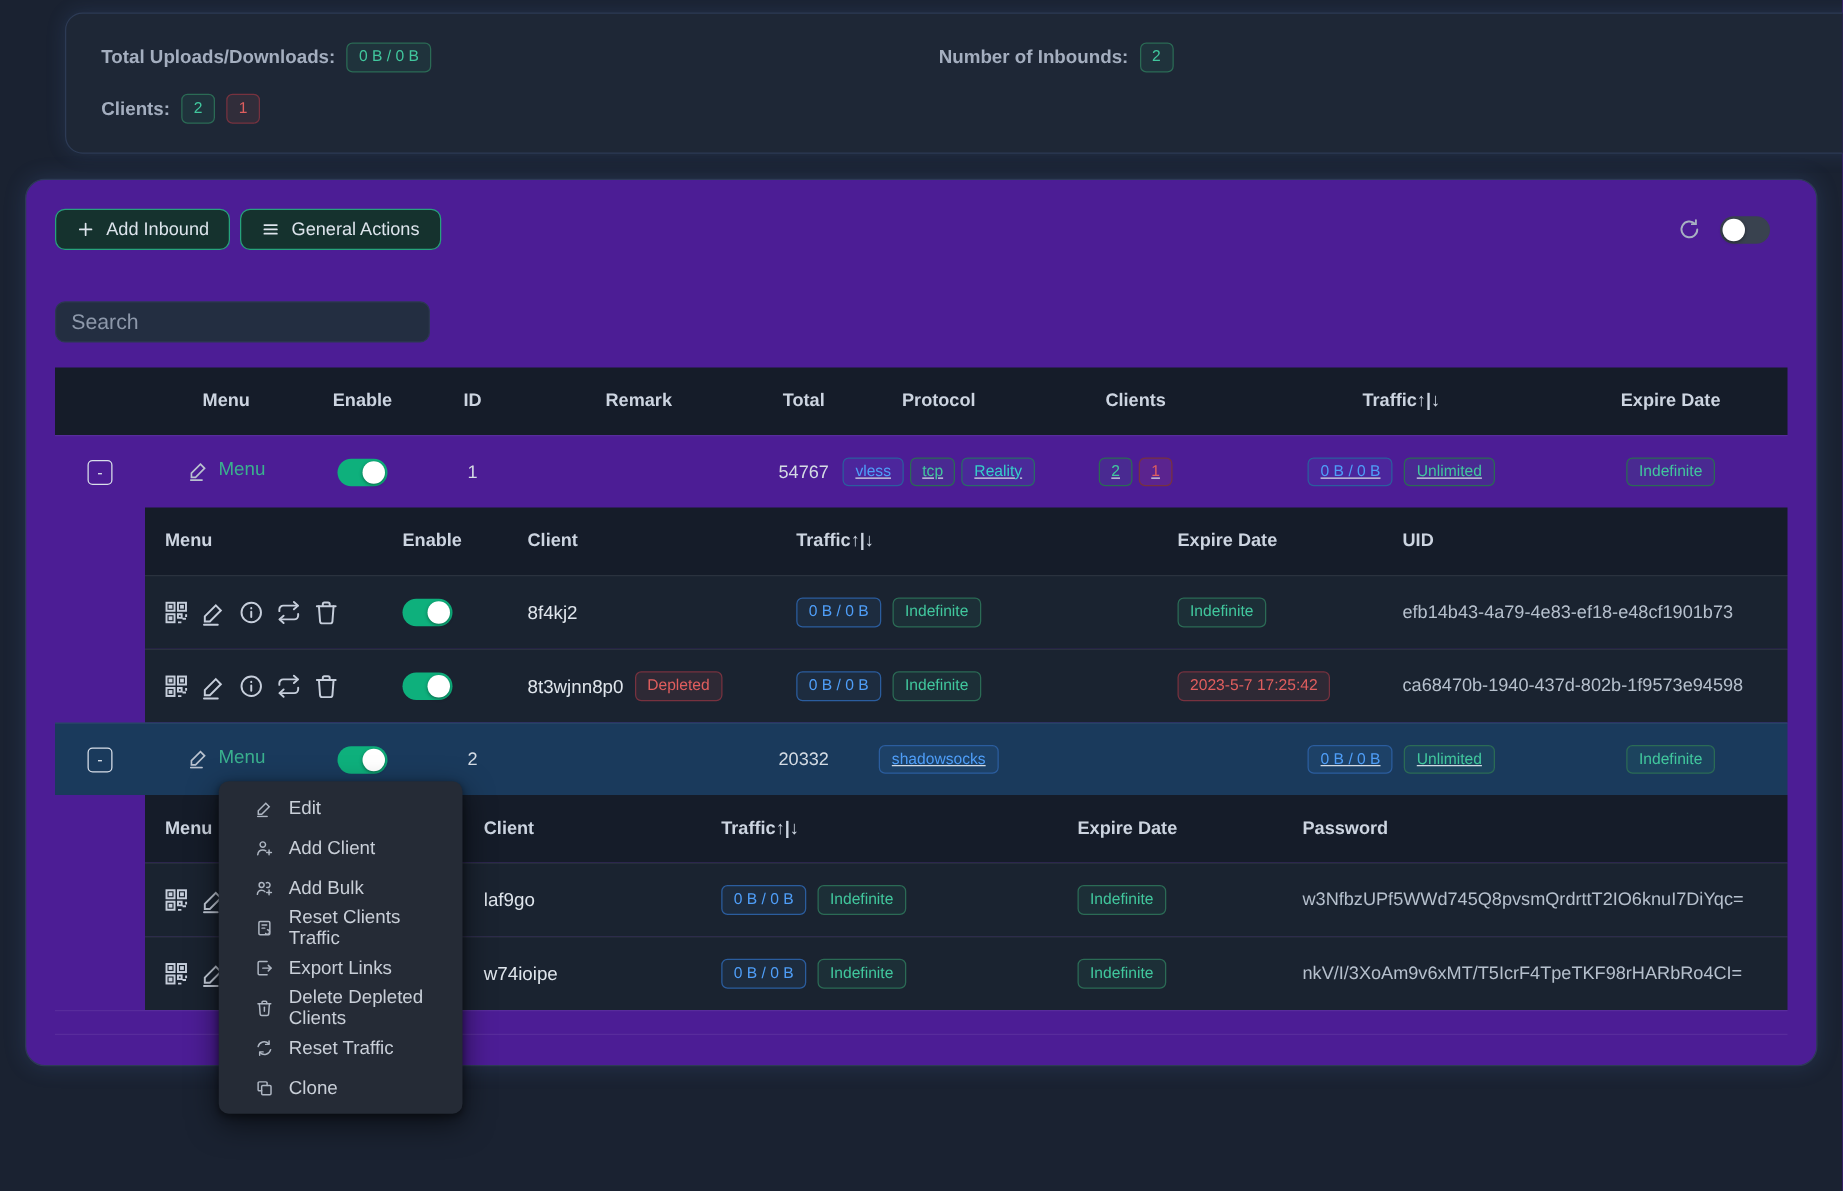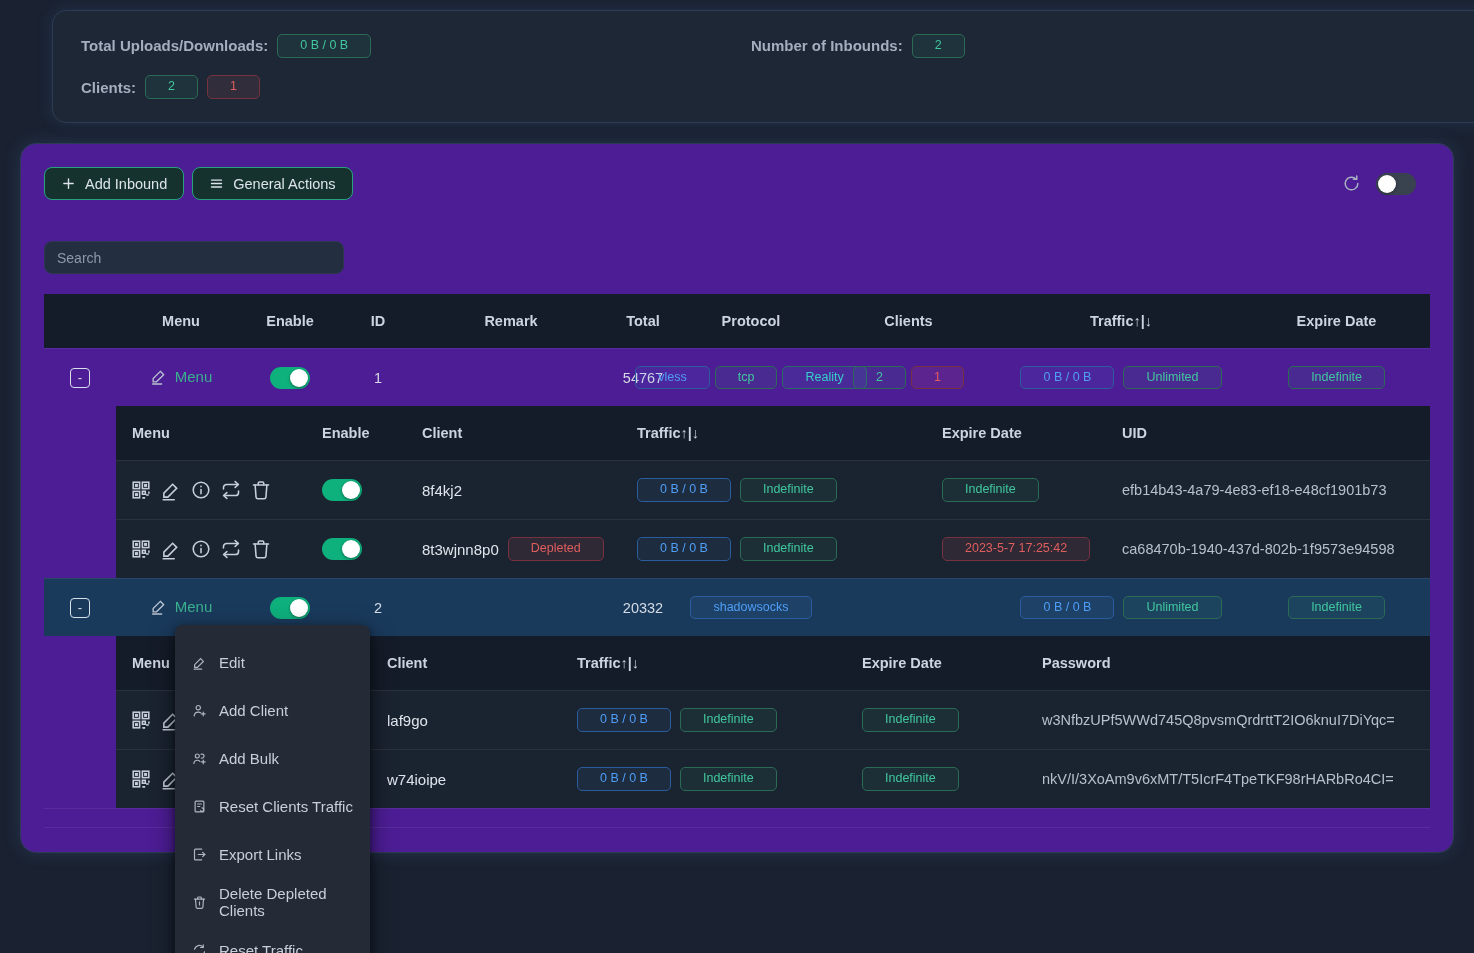--- a/index.html
+++ b/index.html
@@ -25,21 +25,21 @@
     position:absolute; left:20px; top:143px; width:1434px; height:710px;
     background:#4c1d95; border:1px solid #2d3b55; border-radius:16px;
     box-shadow:0 0 18px rgba(90,130,210,.18);
     padding:23px;
   }
 
   .stat { display:flex; align-items:center; gap:9px; font-size:15px; font-weight:700; color:#a4aebf; }
 
   
   .badge {
-    display:inline-block; padding:3px 22px; border-radius:5px;
+    display:inline-block; padding:3px 9px; border-radius:5px;
     font-size:12.5px; font-weight:400; line-height:1.25; border:1px solid; white-space:nowrap;
   }
   .b-green { color:#41c79d; border-color:#2b6b55; background:rgba(47,158,113,.10); }
   .b-red   { color:#e05e5e; border-color:#77323f; background:rgba(224,94,94,.10); }
   .b-blue  { color:#4f9ef8; border-color:#2b5d9e; background:rgba(79,158,248,.08); }
   .b-teal  { color:#36cfc9; border-color:#2a6b68; background:rgba(54,207,201,.08); }
 
   
   .toolbar { display:flex; align-items:center; height:33px; }
   .btn {
@@ -54,21 +54,21 @@
 
   .switch { width:40px; height:22px; border-radius:11px; position:relative; background:#39424f; cursor:pointer; flex:0 0 auto; }
   .switch .knob { position:absolute; top:2px; left:2px; width:18px; height:18px; border-radius:50%; background:#fff; box-shadow:0 1px 3px rgba(0,0,0,.4); }
   .switch.on { background:#0eb07c; }
   .switch.on .knob { left:auto; right:2px; }
 
   
   .search-wrap { margin-top:41px; }
   .search-input {
     width:300px; height:33px; background:#232e41; border:1px solid #2c3850; border-radius:8px;
-    color:#cfd6e0; font-size:14px; padding:0 12px; outline:none;
+    color:#cfd6e0; font-size:17px; padding:0 12px; outline:none;
     font-family:"Liberation Sans", sans-serif;
   }
   .search-input::placeholder { color:#8d98aa; }
 
   
   .table { margin-top:20px; }
   .t-head, .t-row {
     display:grid;
     grid-template-columns:72px 130px 88px 88px 178px 86px 130px 185px 240px 191px;
     align-items:center; text-align:center;
@@ -77,21 +77,21 @@
   .t-row { height:58px; font-size:14.5px; color:#d4dbe4; border-top:1px solid rgba(255,255,255,.07); }
   .t-row.selected { background:#1a3a5c; }
 
   .expand-btn {
     width:20px; height:20px; margin:0 auto; border:1px solid #d9e0ea; border-radius:4px;
     color:#d9e0ea; font-size:13px; display:flex; align-items:center; justify-content:center;
     cursor:pointer; background:transparent; line-height:1;
   }
   .menu-link { display:inline-flex; align-items:center; gap:7px; color:#3ab08e; font-size:15px; cursor:pointer; justify-content:center; }
   .menu-link svg { color:#b9c2cf; }
-  .cell-flex { display:flex; align-items:flex-end; justify-content:center; gap:5px; }
+  .cell-flex { display:flex; align-items:flex-end; justify-content:center; gap:5px;text-decoration:underline; }
   .cell-flex.wgap { gap:9px; }
 
   
   .sub-table { margin-left:72px; }
   .sub-head, .sub-row { display:grid; align-items:center; text-align:left; }
   .sub1 .sub-head, .sub1 .sub-row { grid-template-columns:190px 100px 215px 305px 180px 1fr; }
   .sub2 .sub-head, .sub2 .sub-row { grid-template-columns:175px 80px 190px 285px 180px 1fr; }
   .sub-head { height:54px; background:#151c29; font-weight:700; font-size:14.5px; color:#ccd4e0; }
   .sub-head > div { padding-left:16px; }
   .sub-row { height:59px; background:#1a2330; border-top:1px solid rgba(255,255,255,.07); font-size:15px; }
@@ -104,22 +104,22 @@
   .t-footer { height:20px; border-top:1px solid rgba(255,255,255,.07); border-bottom:1px solid rgba(255,255,255,.07); }
 
   
   .dropdown {
     position:absolute; left:175px; top:625px; width:195px;
     background:#252b36; border-radius:8px; padding:5px 0;
     box-shadow:0 8px 24px rgba(0,0,0,.55), 0 2px 6px rgba(0,0,0,.4);
     z-index:10;
   }
   .dd-item {
-    height:32px; display:flex; align-items:center; gap:12px; padding:0 12px 0 17px;
-    font-size:15px; color:#c9cfd8; cursor:pointer;margin-top:16px;
+    height:32px; display:flex; align-items:center; gap:12px; padding:0 12px 0 29px;
+    font-size:15px; color:#c9cfd8; cursor:pointer;
   }
   .dd-item svg { color:#aeb6c2; flex:0 0 auto; }
   .dd-item.danger, .dd-item.danger svg { color:#e25c5c; }
 </style>
 </head>
 <body>
 
 <div class="stats-card">
   <div class="stat">
     <span>Total Uploads/Downloads:</span>
@@ -586,23 +586,13 @@
   </div>
   <div class="dd-item">
     <span>
         <svg width="15" height="15" viewBox="0 0 24 24" fill="none" stroke="currentColor" stroke-width="1.9" stroke-linecap="round">
           <rect x="8.5" y="8.5" width="12" height="12" rx="1.5"></rect>
           <path d="M15.5 8.5v-3A1.5 1.5 0 0 0 14 4H5.5A1.5 1.5 0 0 0 4 5.5V14a1.5 1.5 0 0 0 1.5 1.5h3"></path>
         </svg>
       </span>
     <span>Clone</span>
   </div>
-  <div class="dd-item danger">
-    <span>
-        <svg width="15" height="15" viewBox="0 0 24 24" fill="none" stroke="currentColor" stroke-width="1.9" stroke-linecap="round">
-          <path d="M3.8 6.5h16.4"></path>
-          <path d="M9 6.2V4.6A1.4 1.4 0 0 1 10.4 3.2h3.2A1.4 1.4 0 0 1 15 4.6v1.6"></path>
-          <path d="M5.6 6.5l1 13.2a2 2 0 0 0 2 1.8h6.8a2 2 0 0 0 2-1.8l1-13.2"></path>
-        </svg>
-      </span>
-    <span>Delete</span>
-  </div>
 </div>
 
 </body></html>

